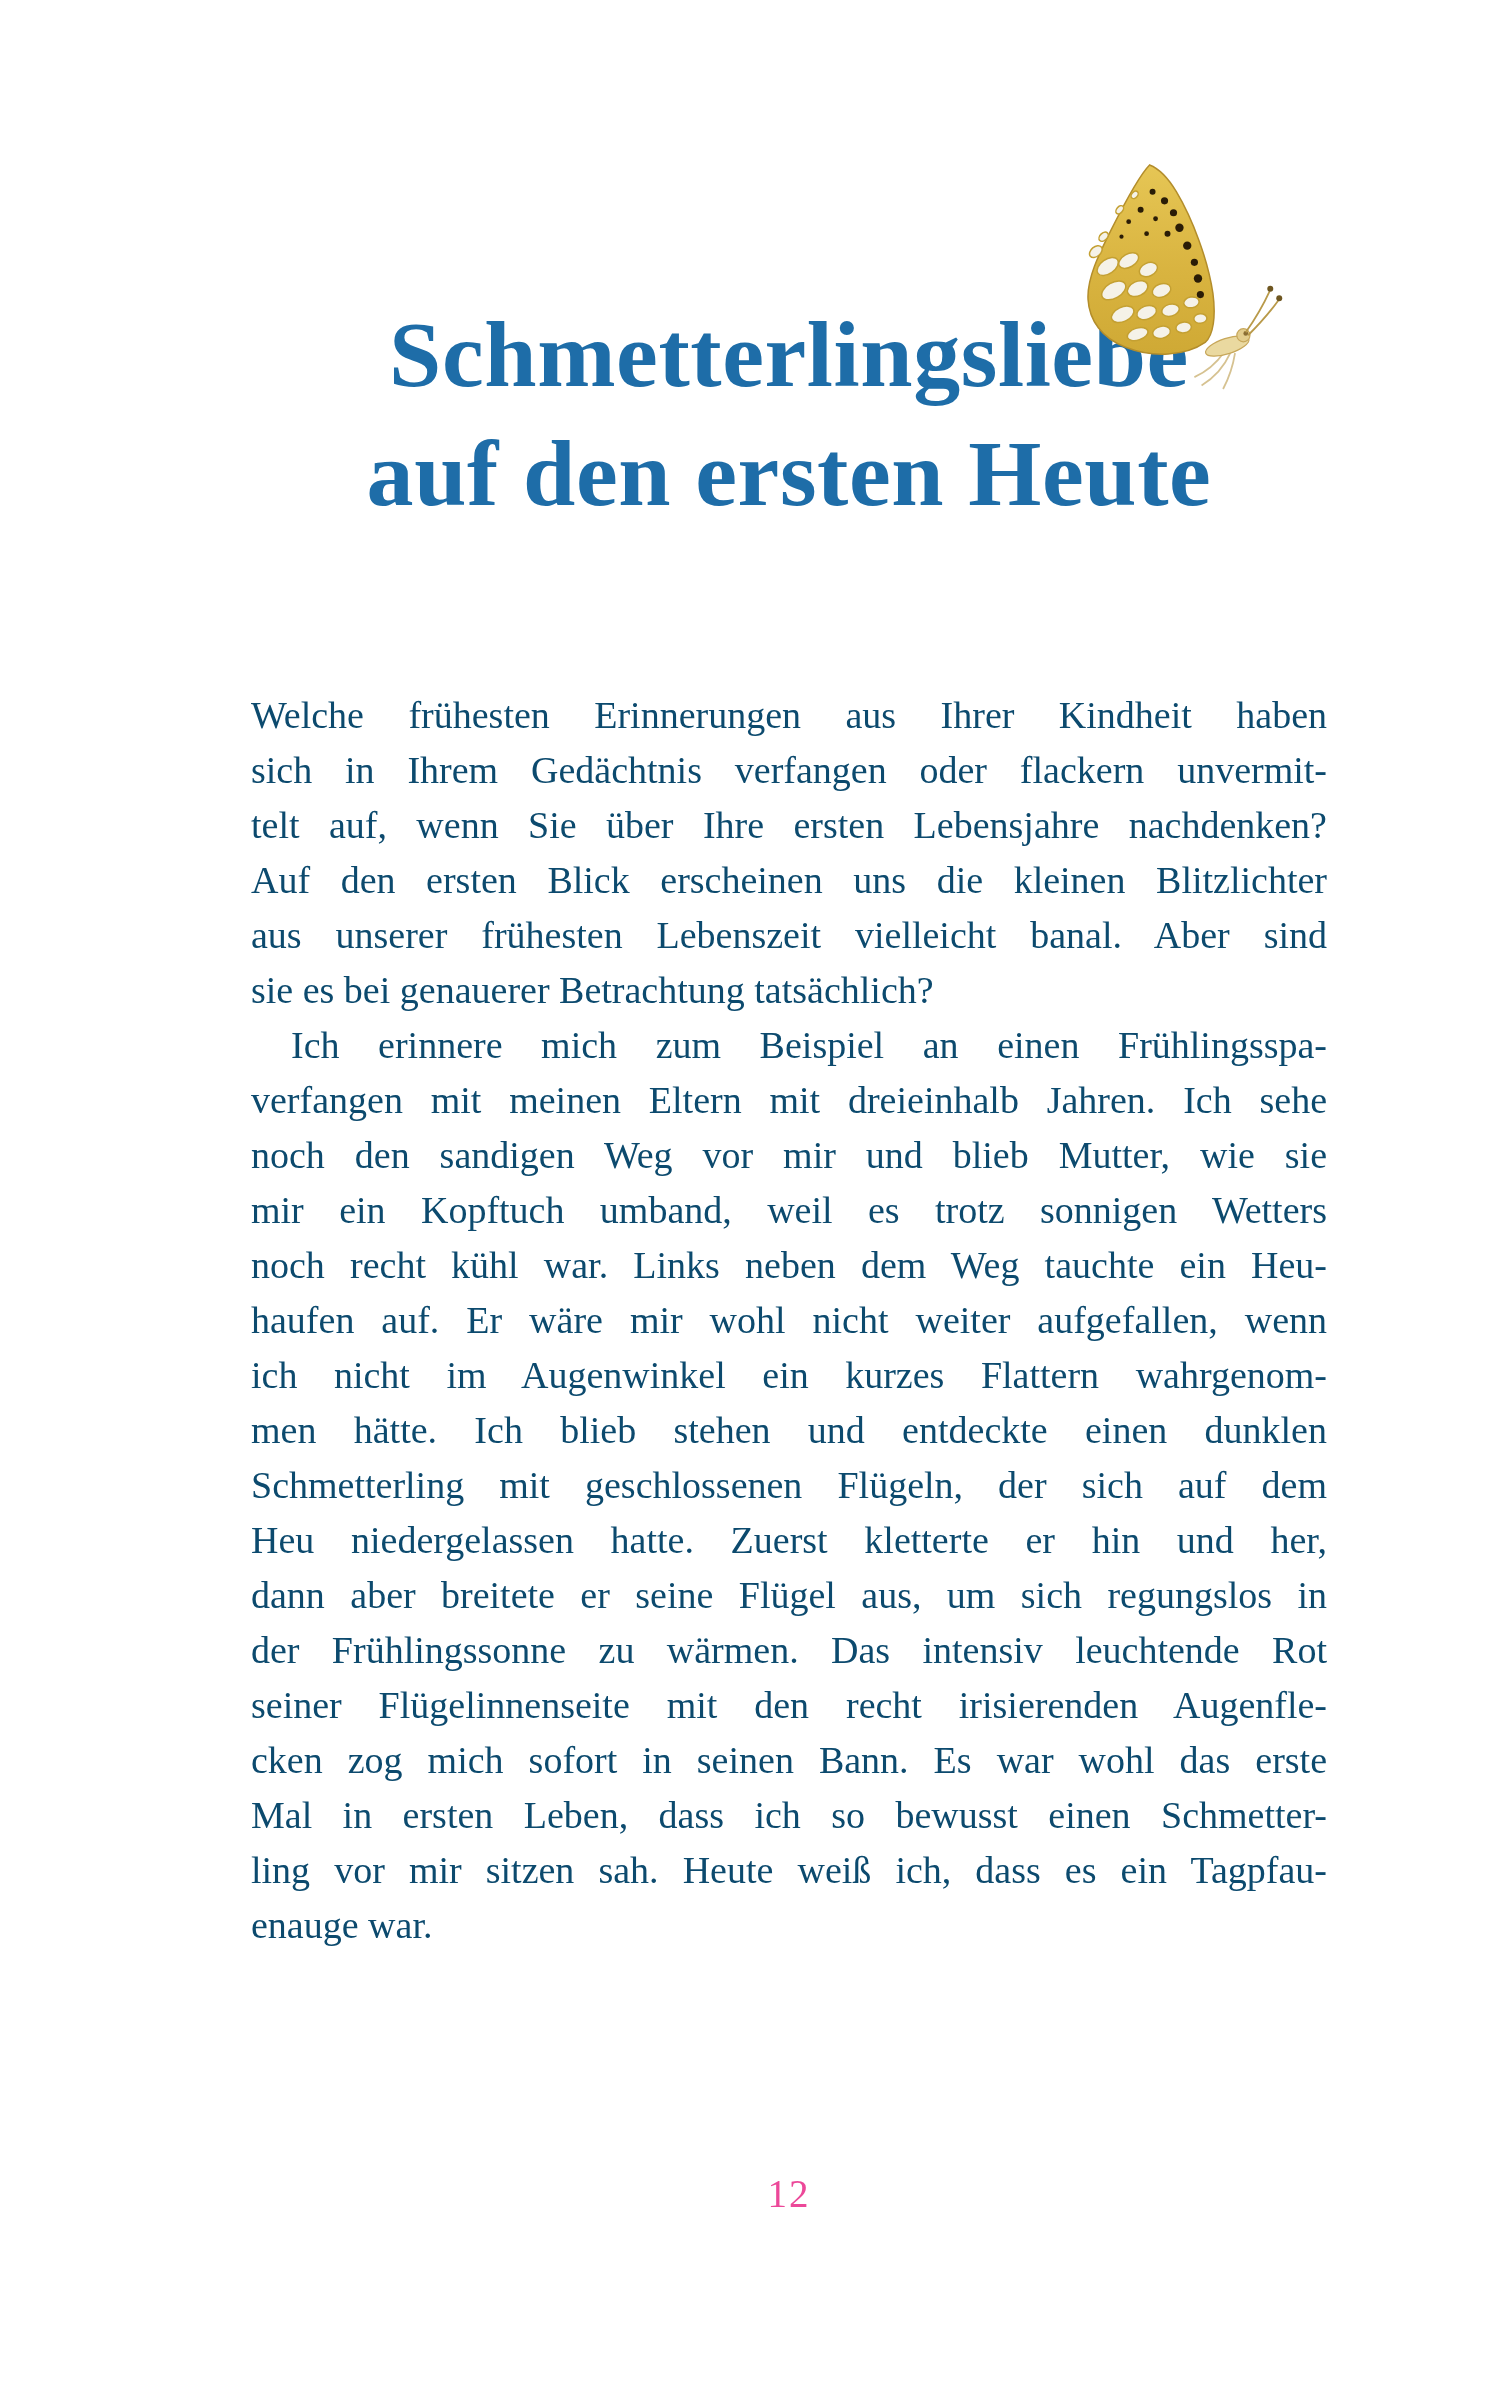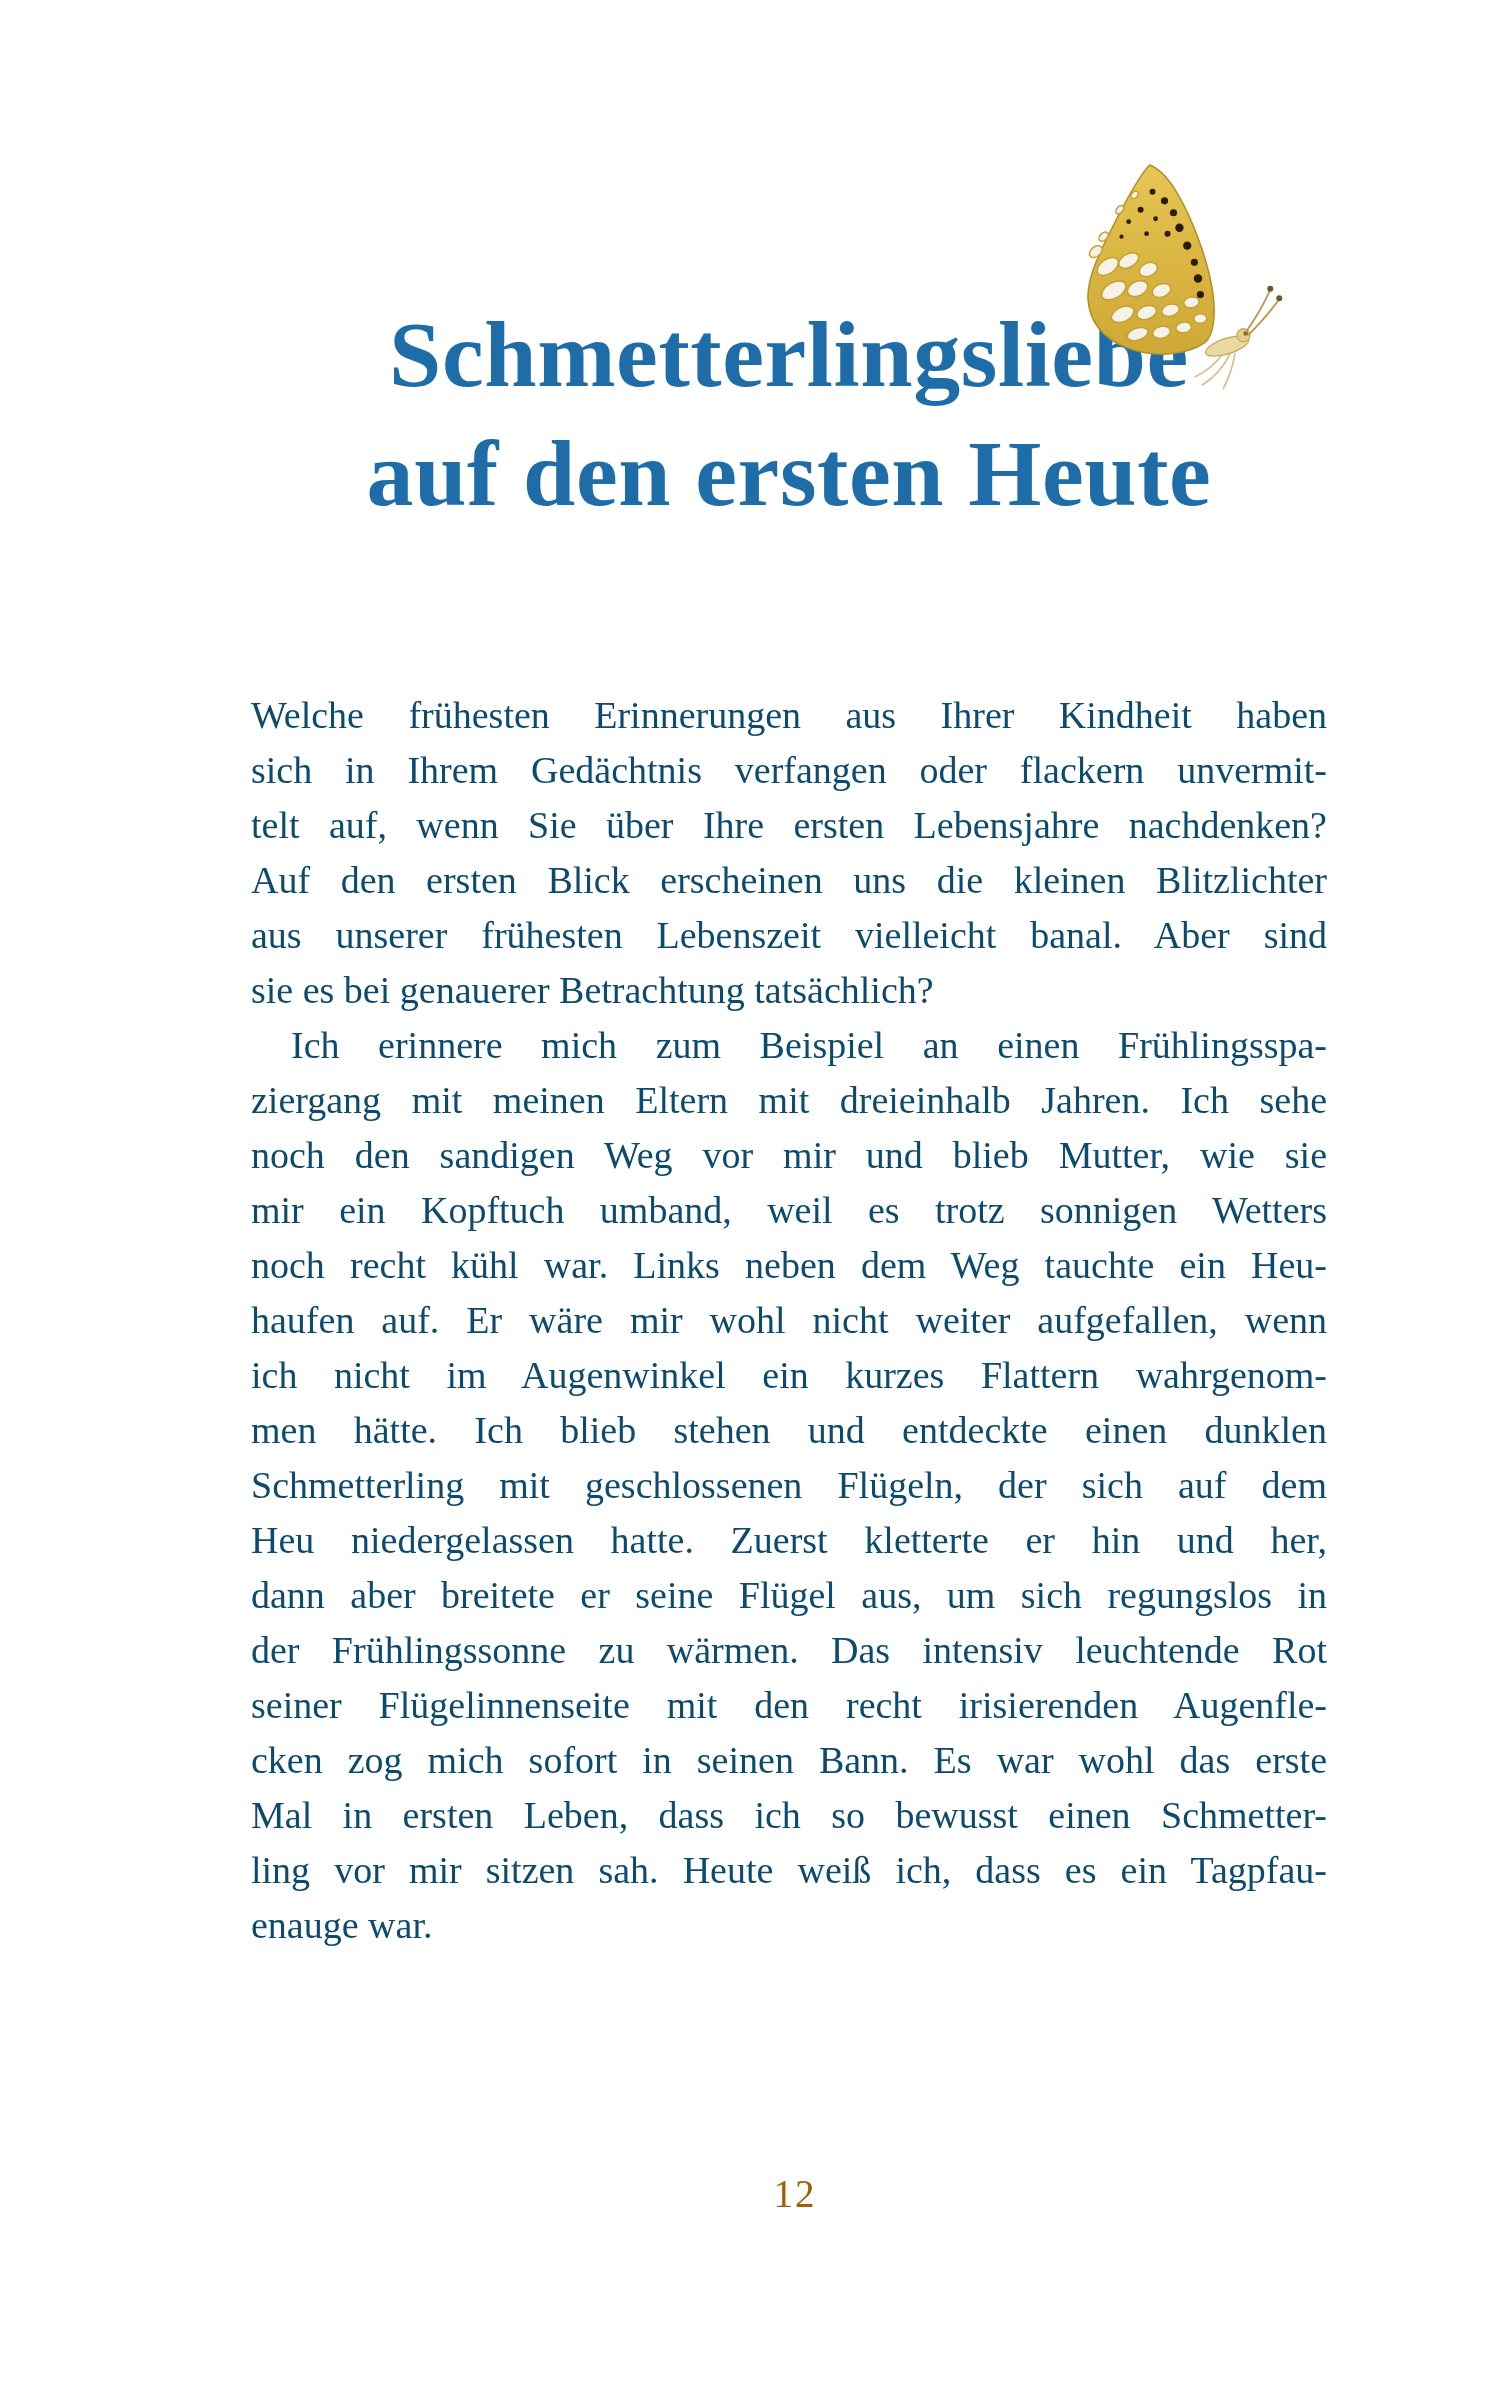--- a/index.html
+++ b/index.html
@@ -43,23 +43,23 @@
     -moz-text-align-last: justify;
     white-space: normal;
   }
   .line.last {
     text-align-last: left;
     -moz-text-align-last: left;
   }
   .line.indent { text-indent: 40px; }
   .page-number {
     position: absolute;
-    left: 257px; top: 2171px; width: 1076px;
+    left: 251px; top: 2171px; width: 1076px;
     text-align: center;
-    color: #a16207;
+    color: #ec4899;
     font-size: 39px;
     letter-spacing: 1.9px;
   }
 </style>
 </head>
 <body>
 
 <div class="page">
 
   <div class="title-block">
@@ -140,21 +140,21 @@
   </div>
 
   <div class="body-text" id="body-text">
       <div class="line">Welche frühesten Erinnerungen aus Ihrer Kindheit haben</div>
       <div class="line">sich in Ihrem Gedächtnis verfangen oder flackern unvermit-</div>
       <div class="line">telt auf, wenn Sie über Ihre ersten Lebensjahre nachdenken?</div>
       <div class="line">Auf den ersten Blick erscheinen uns die kleinen Blitzlichter</div>
       <div class="line">aus unserer frühesten Lebenszeit vielleicht banal. Aber sind</div>
       <div class="line last">sie es bei genauerer Betrachtung tatsächlich?</div>
       <div class="line indent">Ich erinnere mich zum Beispiel an einen Frühlingsspa-</div>
-      <div class="line">ziergang mit meinen Eltern mit dreieinhalb Jahren. Ich sehe</div>
+      <div class="line">verfangen mit meinen Eltern mit dreieinhalb Jahren. Ich sehe</div>
       <div class="line">noch den sandigen Weg vor mir und blieb Mutter, wie sie</div>
       <div class="line">mir ein Kopftuch umband, weil es trotz sonnigen Wetters</div>
       <div class="line">noch recht kühl war. Links neben dem Weg tauchte ein Heu-</div>
       <div class="line">haufen auf. Er wäre mir wohl nicht weiter aufgefallen, wenn</div>
       <div class="line">ich nicht im Augenwinkel ein kurzes Flattern wahrgenom-</div>
       <div class="line">men hätte. Ich blieb stehen und entdeckte einen dunklen</div>
       <div class="line">Schmetterling mit geschlossenen Flügeln, der sich auf dem</div>
       <div class="line">Heu niedergelassen hatte. Zuerst kletterte er hin und her,</div>
       <div class="line">dann aber breitete er seine Flügel aus, um sich regungslos in</div>
       <div class="line">der Frühlingssonne zu wärmen. Das intensiv leuchtende Rot</div>

